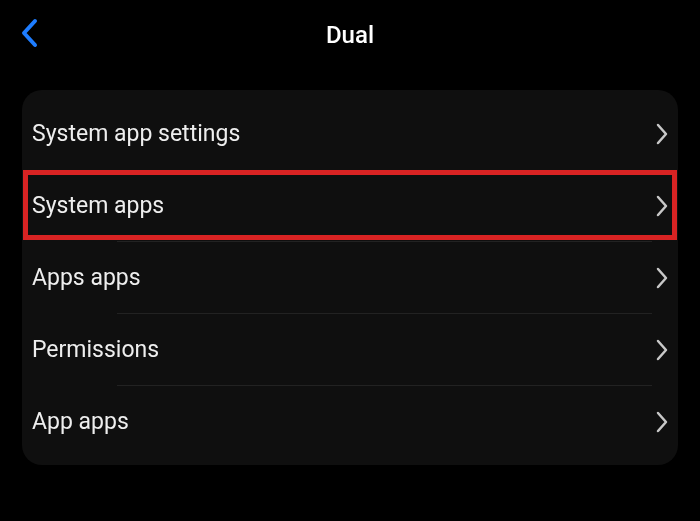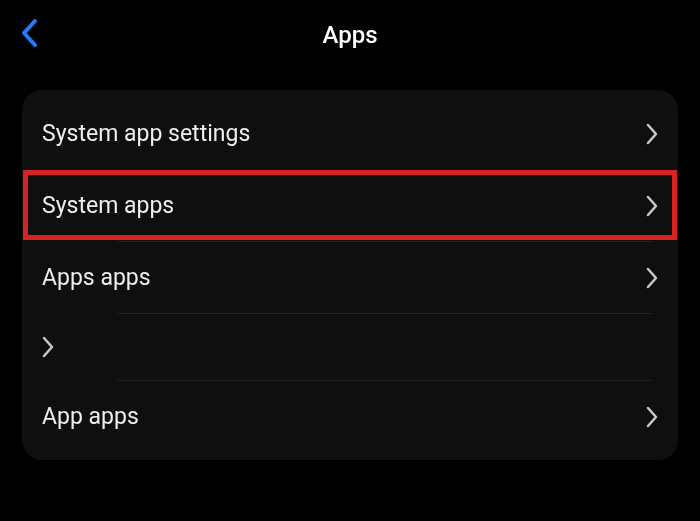--- a/index.html
+++ b/index.html
@@ -39,21 +39,21 @@
     .panel {
       margin: 20px 22px 0 22px;
       background: #0f0f0f;
       border-radius: 20px;
       padding: 8px 0;
     }
     .list-item {
       display: flex;
       align-items: center;
       justify-content: space-between;
-      padding: 22px 20px;
+      padding: 22px 10px;
       cursor: pointer;
       position: relative;
     }
     .list-item-label {
       font-size: 23px;
       font-weight: 400;
       color: #eeeeee;
     }
     .chevron-right {
       display: flex;
@@ -82,21 +82,21 @@
 <body>
 
 <div class="header">
   <div class="back-button">
     <span>
       <svg width="18" height="30" viewBox="0 0 18 30">
         <polyline points="15,3 4,15 15,27" fill="none" stroke="#1e7dff" stroke-width="4" stroke-linecap="round" stroke-linejoin="round"></polyline>
       </svg>
     </span>
   </div>
-  <div class="title">Apps</div>
+  <div class="title">Dual</div>
 </div>
 
 <div class="panel">
 
   <div class="list-item">
     <span class="list-item-label">System app settings</span>
     <span class="chevron-right">
       <svg width="12" height="22" viewBox="0 0 12 22">
         <polyline points="2,2 10,11 2,20" fill="none" stroke="#c8c8c8" stroke-width="2.5" stroke-linecap="round" stroke-linejoin="round"></polyline>
       </svg>
@@ -118,20 +118,21 @@
     <span class="list-item-label">Apps apps</span>
     <span class="chevron-right">
       <svg width="12" height="22" viewBox="0 0 12 22">
         <polyline points="2,2 10,11 2,20" fill="none" stroke="#c8c8c8" stroke-width="2.5" stroke-linecap="round" stroke-linejoin="round"></polyline>
       </svg>
     </span>
   </div>
   <div class="divider"></div>
 
   <div class="list-item">
+    <span class="list-item-label">Permissions</span>
     <span class="chevron-right">
       <svg width="12" height="22" viewBox="0 0 12 22">
         <polyline points="2,2 10,11 2,20" fill="none" stroke="#c8c8c8" stroke-width="2.5" stroke-linecap="round" stroke-linejoin="round"></polyline>
       </svg>
     </span>
   </div>
   <div class="divider"></div>
 
   <div class="list-item">
     <span class="list-item-label">App apps</span>

